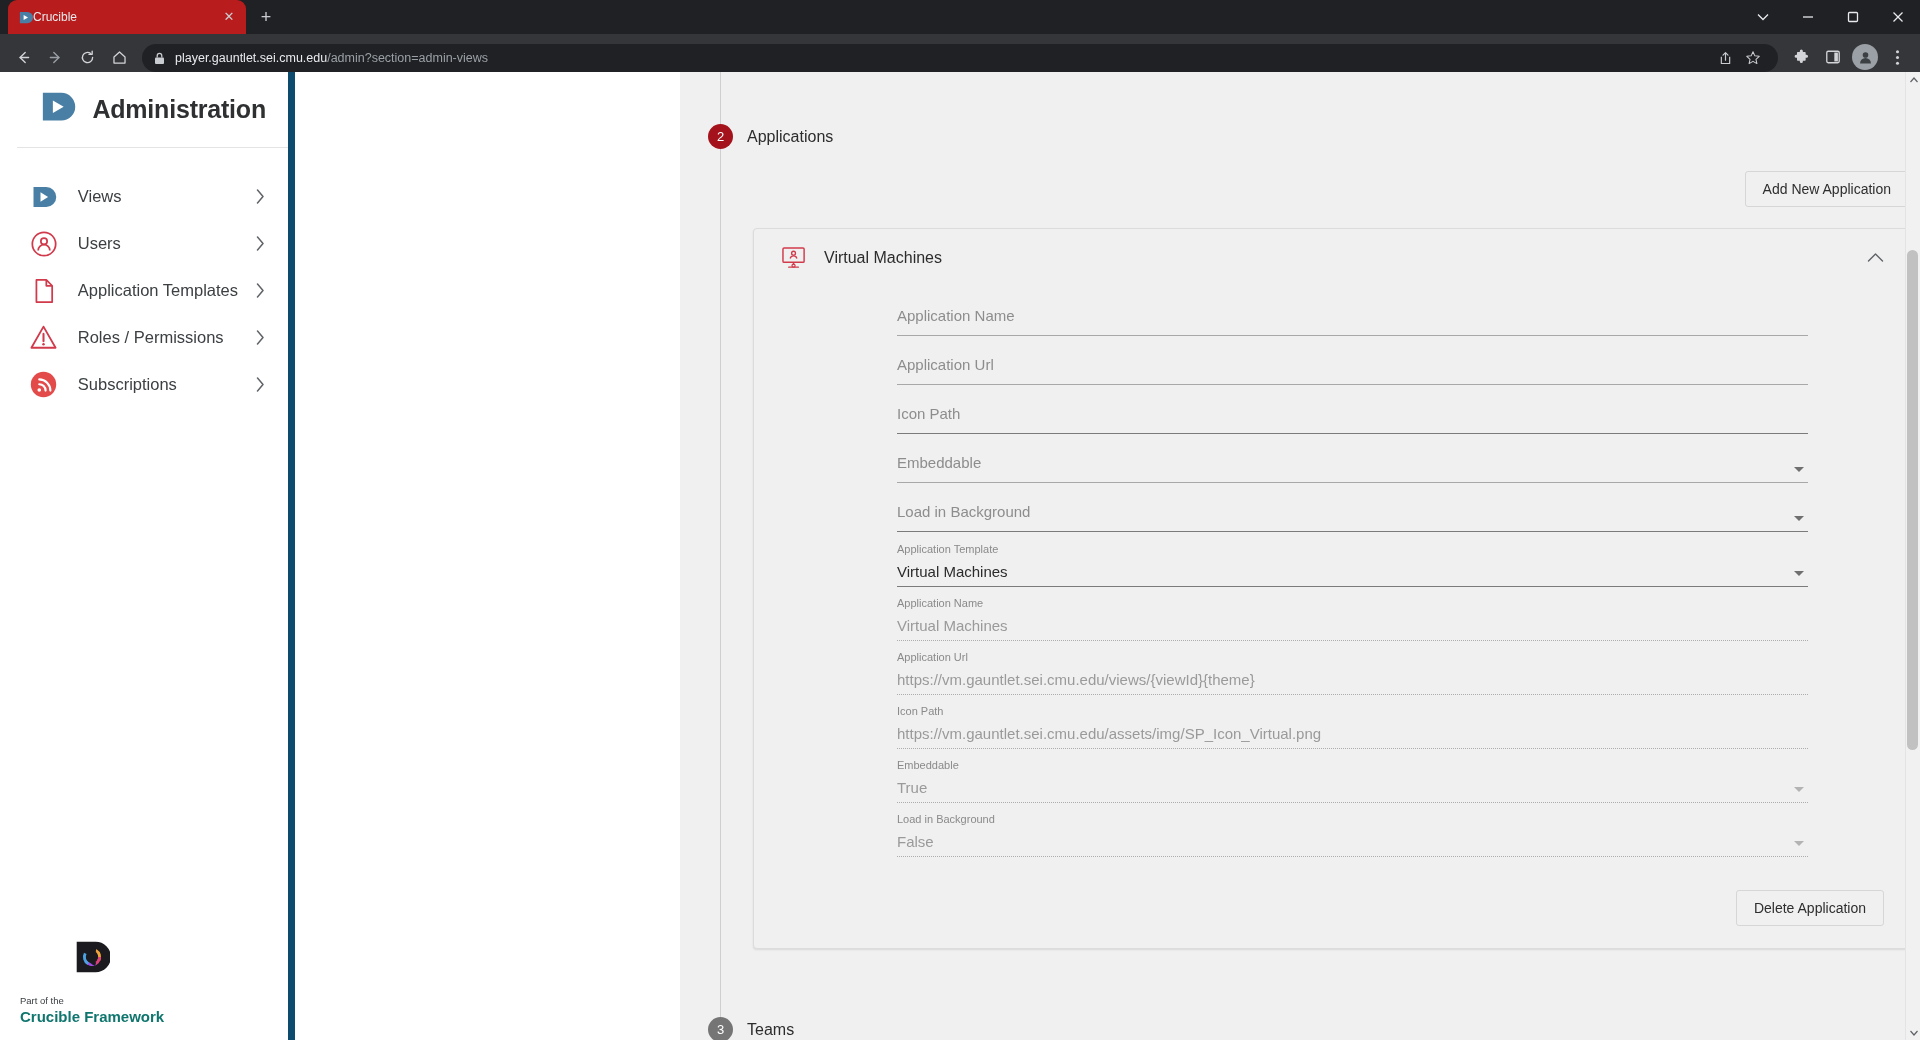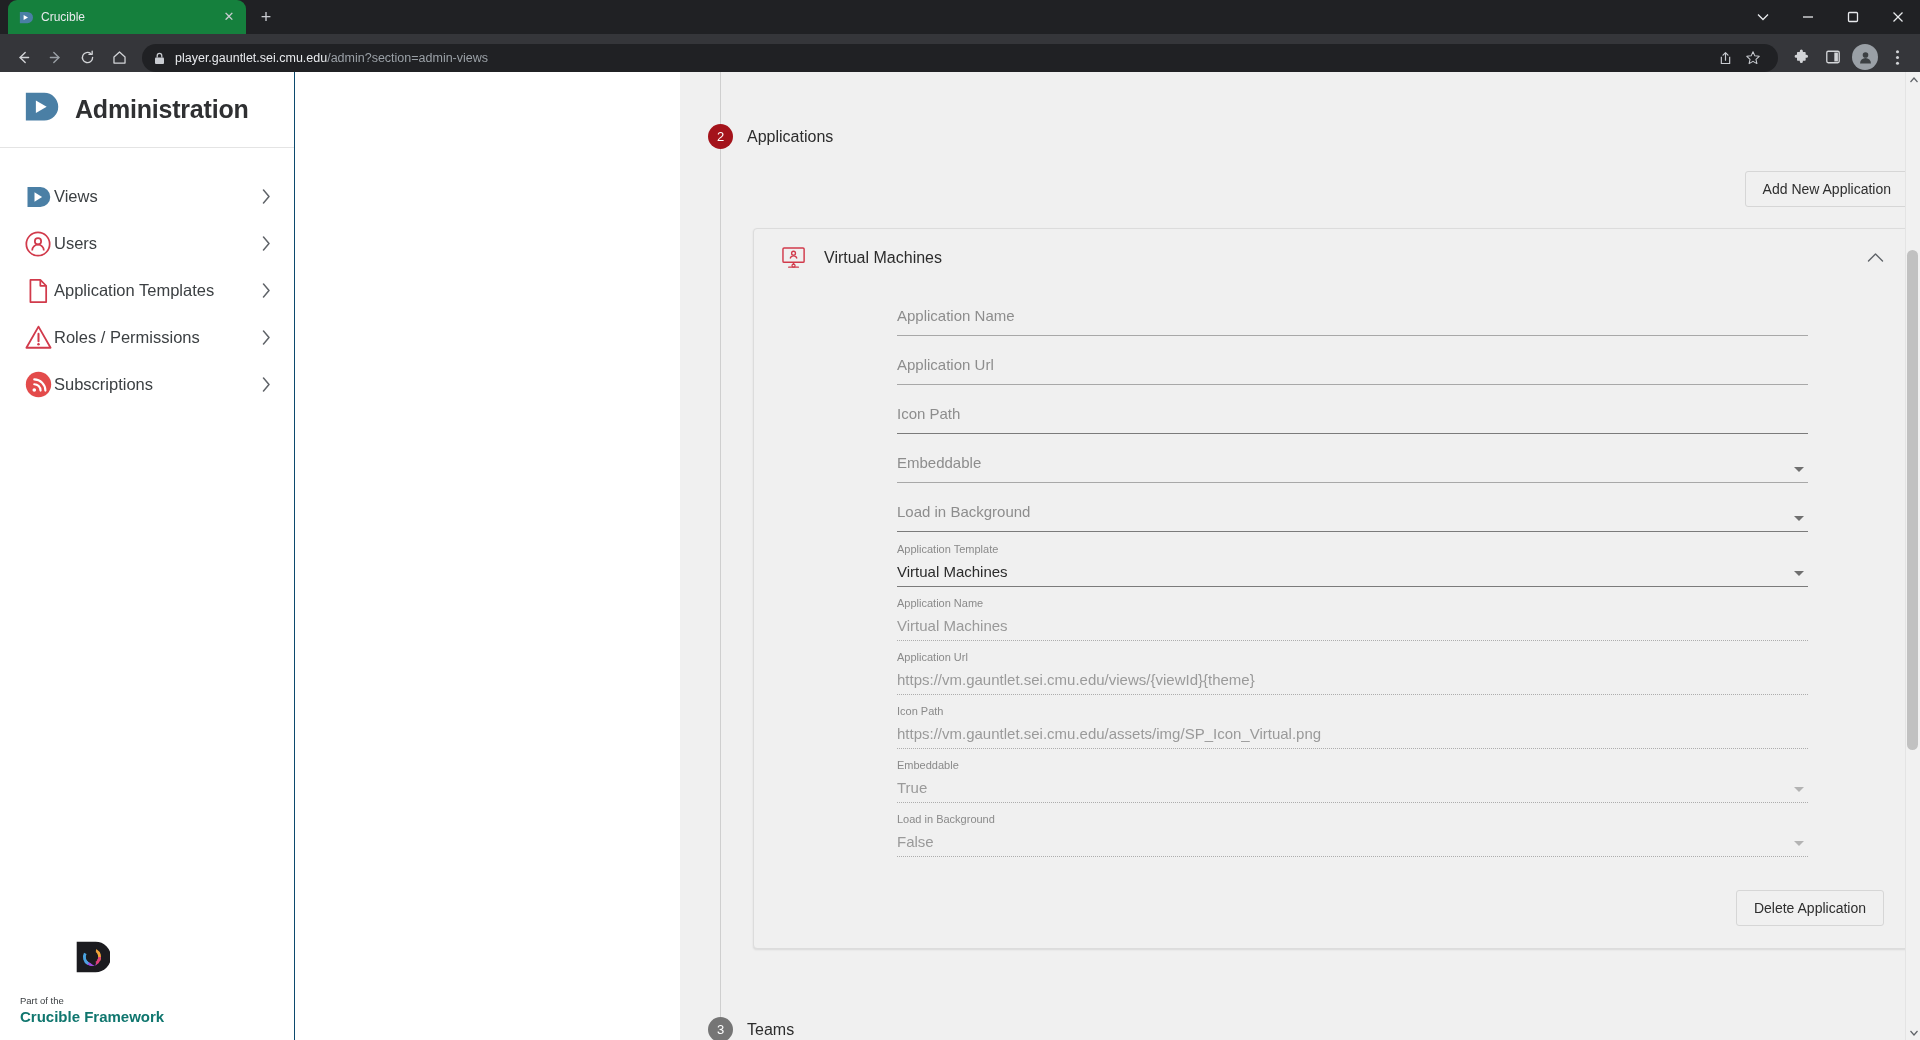--- a/index.html
+++ b/index.html
@@ -11,22 +11,22 @@
   }
 
   
   .browser { width: 1920px; height: 1040px; display: flex; flex-direction: column; }
 
   .tabstrip {
     height: 34px; background: #202124; display: flex; align-items: flex-end;
     padding-left: 8px; position: relative; flex: 0 0 34px;
   }
   .tab {
-    height: 34px; width: 238px; background: #15803d; border-radius: 9px 9px 0 0;
-    display: flex; align-items: center; padding: 0 9px; gap: 8px; position: relative;
+    height: 34px; width: 238px; background: #b91c1c; border-radius: 9px 9px 0 0;
+    display: flex; align-items: center; padding: 0 9px; position: relative;
   }
   .tab-favicon {
     width: 16px; height: 16px; flex: 0 0 16px; display: flex;
     align-items: center; justify-content: center;
   }
   .tab-title {
     color: #e8eaed; font-size: 12px; flex: 1 1 auto;
     white-space: nowrap; overflow: hidden; text-overflow: ellipsis;
   }
   .tab-close {
@@ -73,31 +73,32 @@
   }
 
   
   .viewport {
     flex: 1 1 auto; display: flex; background: #ffffff; position: relative; min-height: 0;
   }
 
   
   .sidebar {
     width: 295px; flex: 0 0 295px; background: #ffffff;
-    border-right: 1px solid #0c4a6e; display: flex; flex-direction: column;
+    border-right: 7px solid #0c4a6e; display: flex; flex-direction: column;
     position: relative;
+    align-items: flex-end;
   }
   .sb-header {
     height: 76px; display: flex; align-items: center; gap: 16px; padding: 0 22px;
     border-bottom: 1px solid #e4e4e4;
   }
   .sb-title { font-size: 25px; font-weight: bold; color: #2f3032; letter-spacing: -.2px;}
   .sb-nav { padding-top: 25px; }
   .sb-item {
-    height: 47px; display: flex; align-items: center; padding: 0 18px 0 22px;
+    height: 47px; display: flex; align-items: center; gap: 18px; padding: 0 18px 0 22px;
     cursor: pointer;
   }
   .sb-icon { width: 32px; height: 32px; flex: 0 0 32px; display: flex; align-items: center; justify-content: center; }
   .sb-label { font-size: 16.5px; color: #3c4043; flex: 1 1 auto; }
   .sb-chev { color: #5f6368; flex: 0 0 14px; display:flex; align-items:center;}
   .sb-footer {
     position: absolute; left: 0; bottom: 14px; display: flex; align-items: center;
     gap: 11px; padding: 0 20px; flex-direction: column;
   }
   .sb-footer-txt1 { font-size: 9.5px; color: #3c4043; line-height: 12px; }

